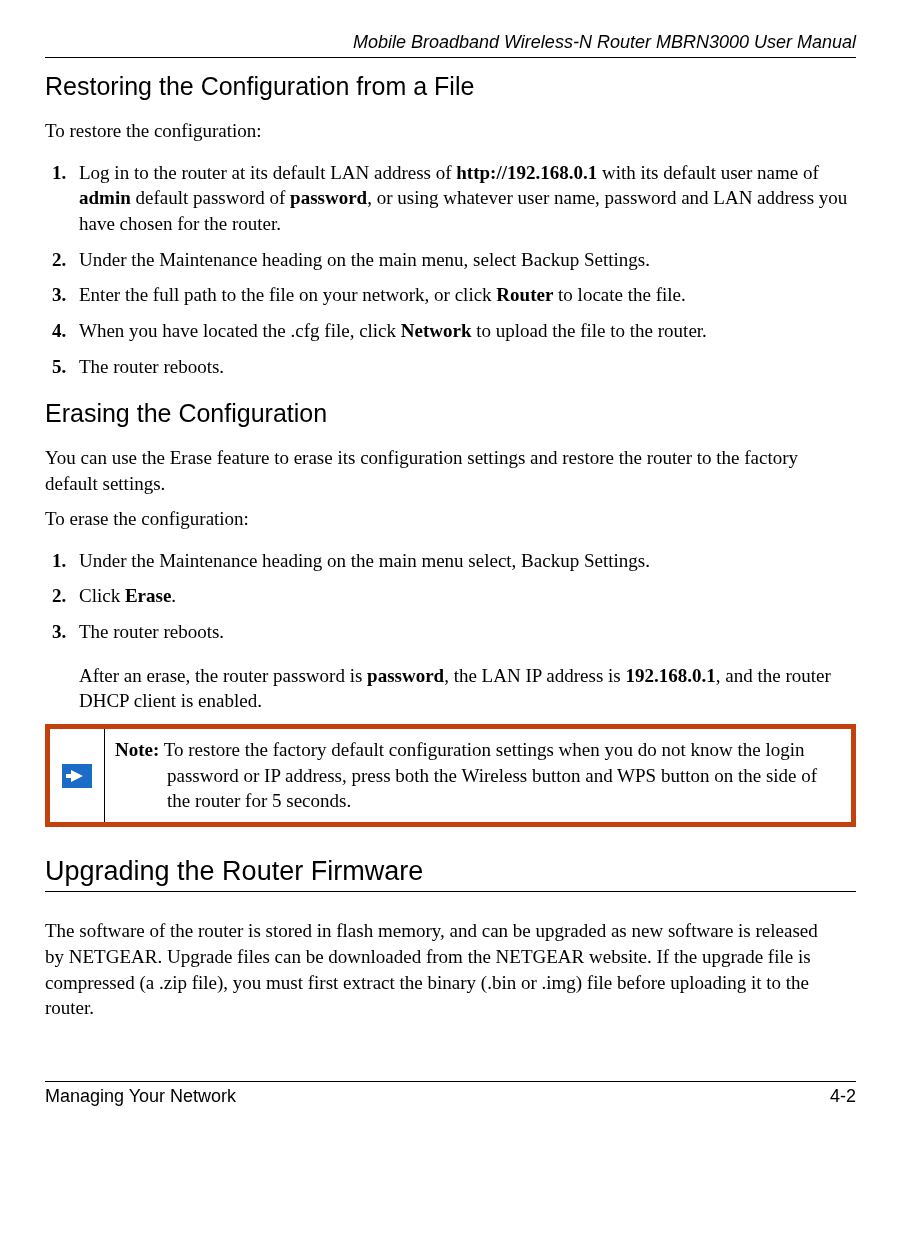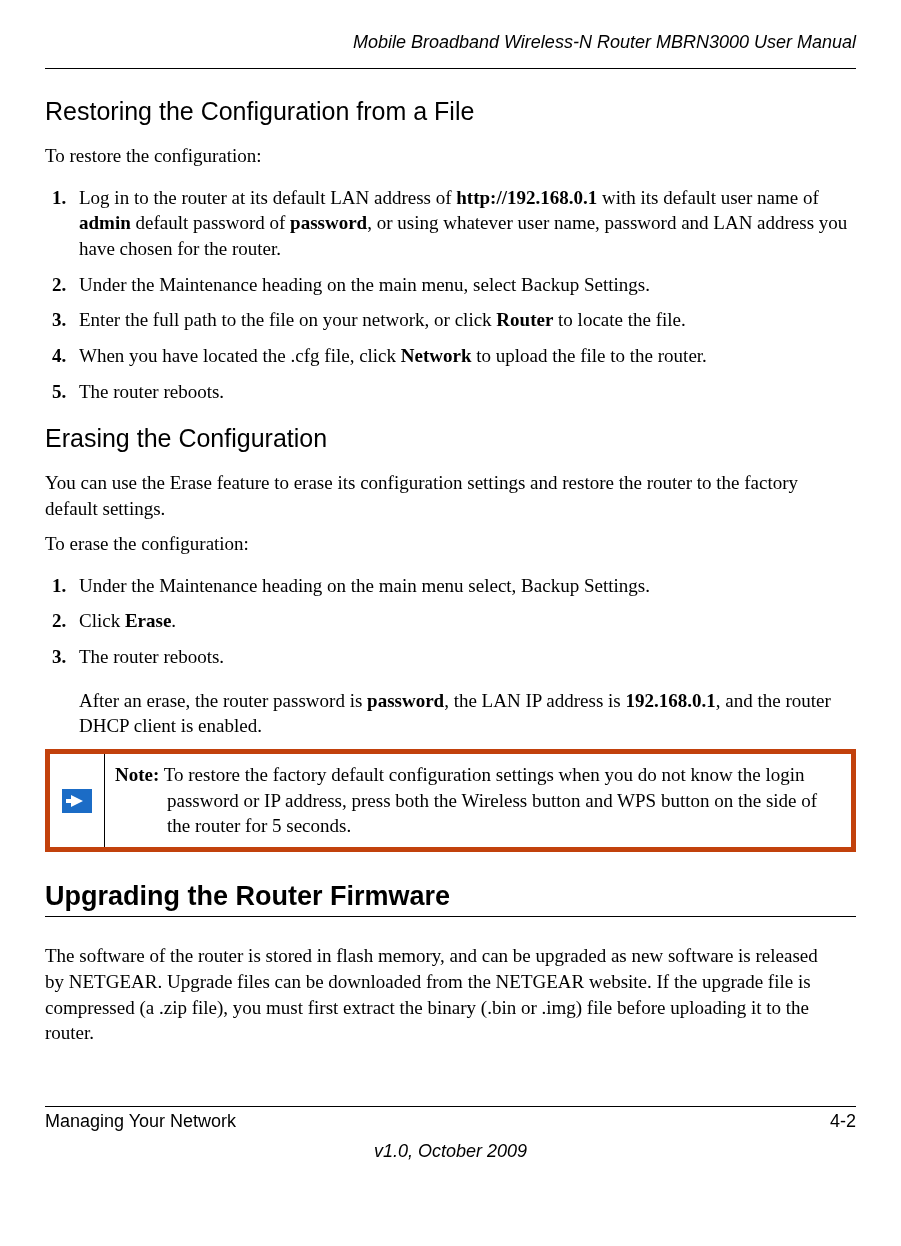--- a/index.html
+++ b/index.html
@@ -12,32 +12,32 @@
     background: #fff;
     font-size: 19px;
     line-height: 1.35;
   }
   .running-header {
     font-family: Arial, Helvetica, sans-serif;
     font-style: italic;
     text-align: right;
     font-size: 18px;
     border-bottom: 1.5px solid #000;
-    padding-bottom: 14px;
-    margin-bottom: 26px;
+    padding-bottom: 3px;
+    margin-bottom: 12px;
   }
   h2.section {
     font-family: Arial, Helvetica, sans-serif;
     font-weight: normal;
     font-size: 25px;
     margin: 0 0 14px 0;
   }
   h1.major {
     font-family: Arial, Helvetica, sans-serif;
-    font-weight: bold;
+    font-weight: normal;
     font-size: 27px;
     margin: 26px 0 2px 0;
     border-bottom: 1.2px solid #000;
     padding-bottom: 2px;
   }
   p { margin: 0 16px 10px 0; }
   ol.steps { margin: 16px 0 18px 0; padding-left: 26px; }
   ol.steps > li { padding-left: 8px; margin-bottom: 10px; }
   ol.steps > li::marker { font-weight: bold; }
   .step-extra { margin: 11px 0 10px 34px; }
@@ -136,14 +136,13 @@
 </div>
 
 <h1 class="major">Upgrading the Router Firmware</h1>
 <p style="margin-top:26px">The software of the router is stored in flash memory, and can be upgraded as new software is released by NETGEAR. Upgrade files can be downloaded from the NETGEAR website. If the upgrade file is compressed (a .zip file), you must first extract the binary (.bin or .img) file before uploading it to the router.</p>
 
 <div class="footer">
   <div class="footer-line">
     <span>Managing Your Network</span>
     <span>4-2</span>
   </div>
-  <div class="footer-version">v1.0, October 2009</div>
 </div>
 
 </body></html>

